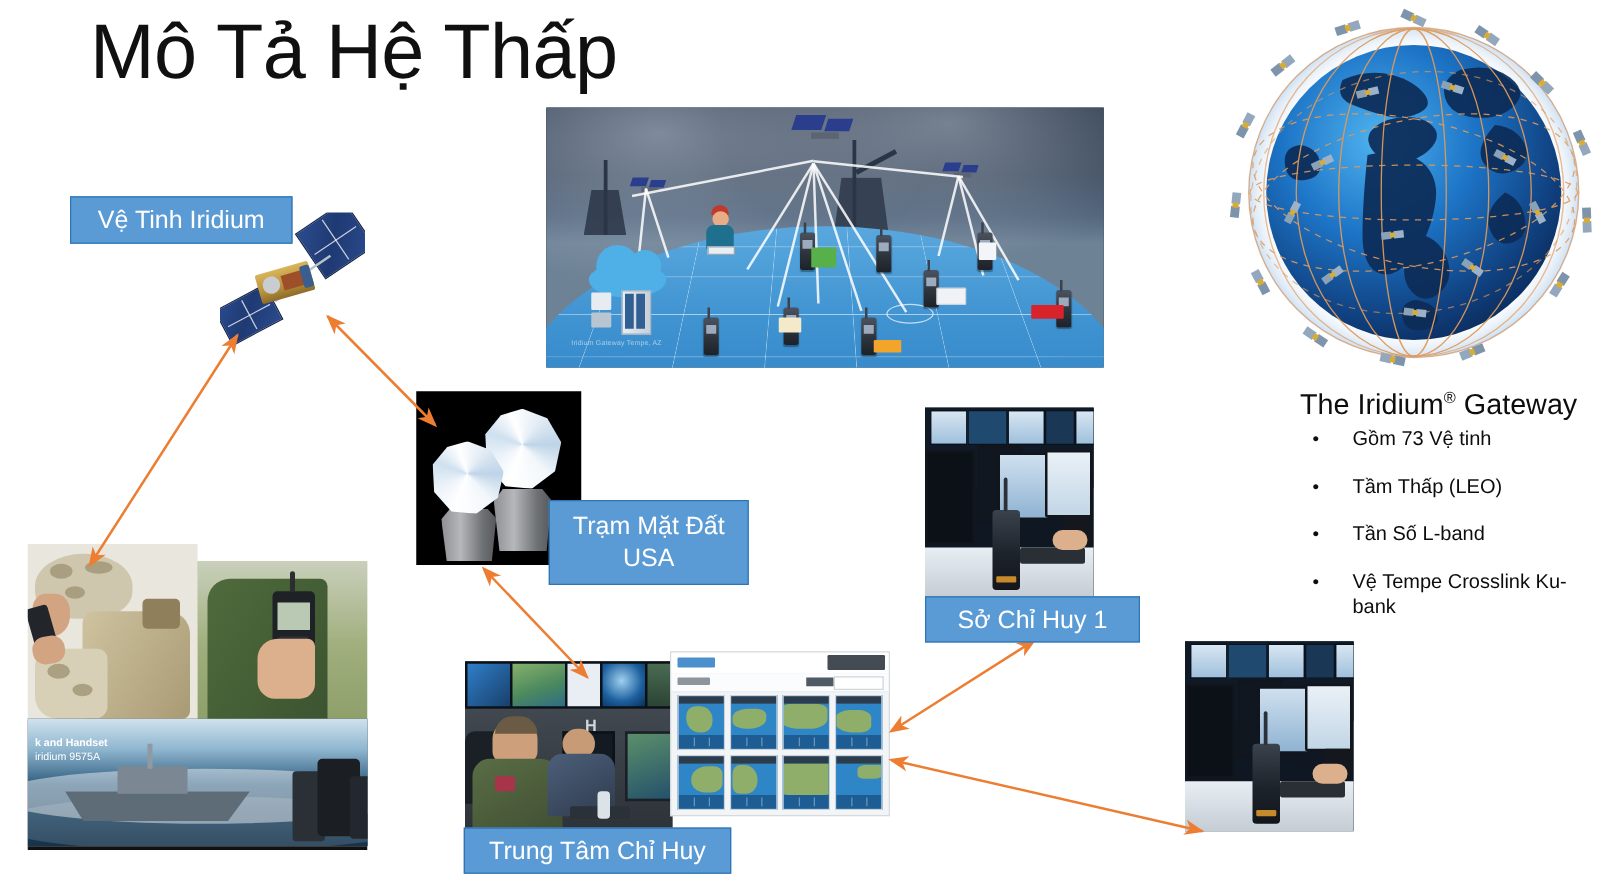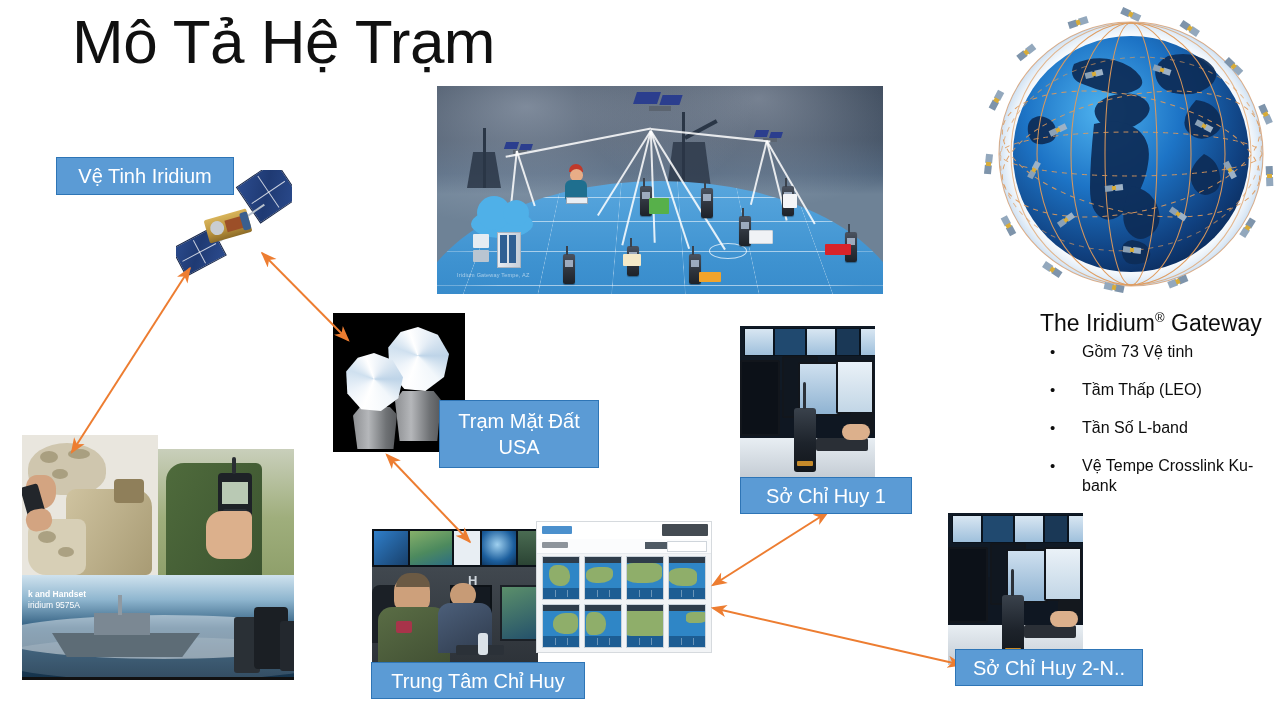--- a/index.html
+++ b/index.html
@@ -229,21 +229,21 @@
   #dash .tile .ftr i{position:absolute;top:2px;width:1px;height:7px;background:rgba(255,255,255,.35);}
 
   
   svg.arrows{position:absolute;left:0;top:0;width:1288px;height:715px;pointer-events:none;z-index:30;}
 </style>
 </head>
 <body>
 
 <div class="slide">
 
-  <div class="title">Mô Tả Hệ Trạm</div>
+  <div class="title">Mô Tả Hệ Thấp</div>
 
   <div class="pic" id="hero">
     <div class="sky"></div>
 
     <div class="rig" style="left:46px;top:42px;width:3px;height:60px;"></div>
     <div class="rig" style="left:30px;top:66px;width:34px;height:36px;opacity:.85;clip-path:polygon(0 100%,18% 0,82% 0,100% 100%);"></div>
     <div class="rig" style="left:245px;top:26px;width:3px;height:72px;"></div>
     <div class="rig" style="left:230px;top:56px;width:44px;height:46px;opacity:.8;clip-path:polygon(0 100%,14% 0,86% 0,100% 100%);"></div>
     <div class="rig" style="left:248px;top:50px;width:36px;height:4px;transform:rotate(-28deg);transform-origin:0 50%;"></div>
 
@@ -770,17 +770,16 @@
     </g>
   </svg>
 
   <div class="label" style="left:56px;top:157px;width:178px;height:38px;">Vệ Tinh Iridium</div>
 
   <div class="label" style="left:439px;top:400px;width:160px;height:68px;flex-direction:column;">Trạm Mặt Đất
 USA</div>
 
   <div class="label" style="left:740px;top:477px;width:172px;height:37px;">Sở Chỉ Huy 1</div>
 
-  <div class="label" style="left:955px;top:649px;width:188px;height:37px;">Sở Chỉ Huy 2-N..</div>
 
   <div class="label" style="left:371px;top:662px;width:214px;height:37px;">Trung Tâm Chỉ Huy</div>
 
 </div>
 
 </body></html>

